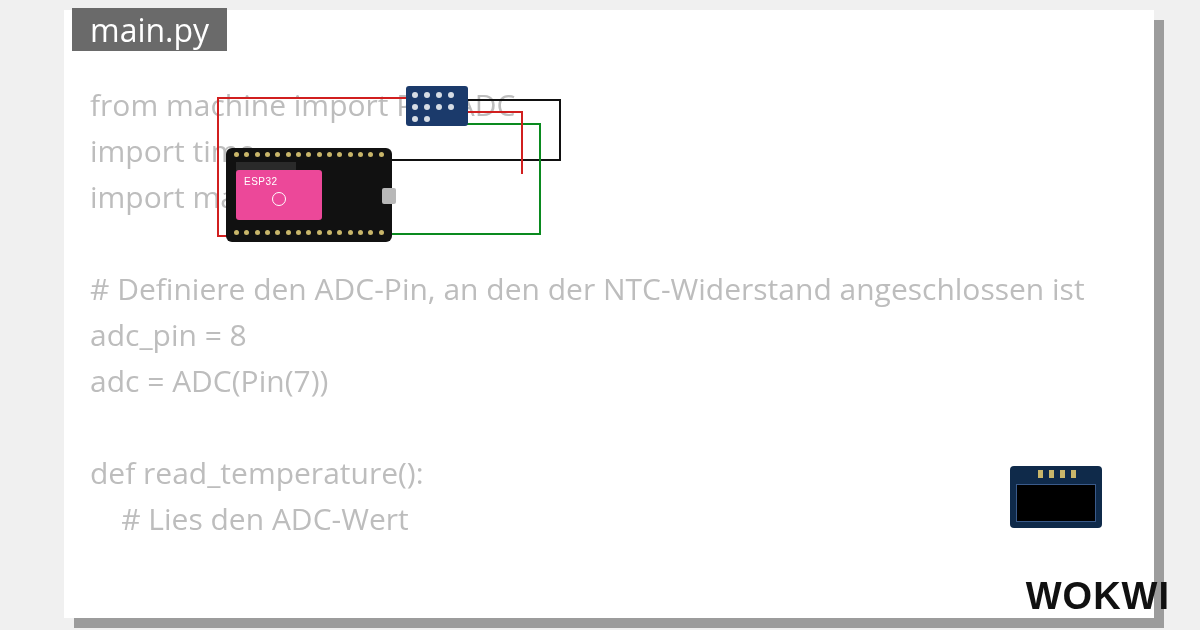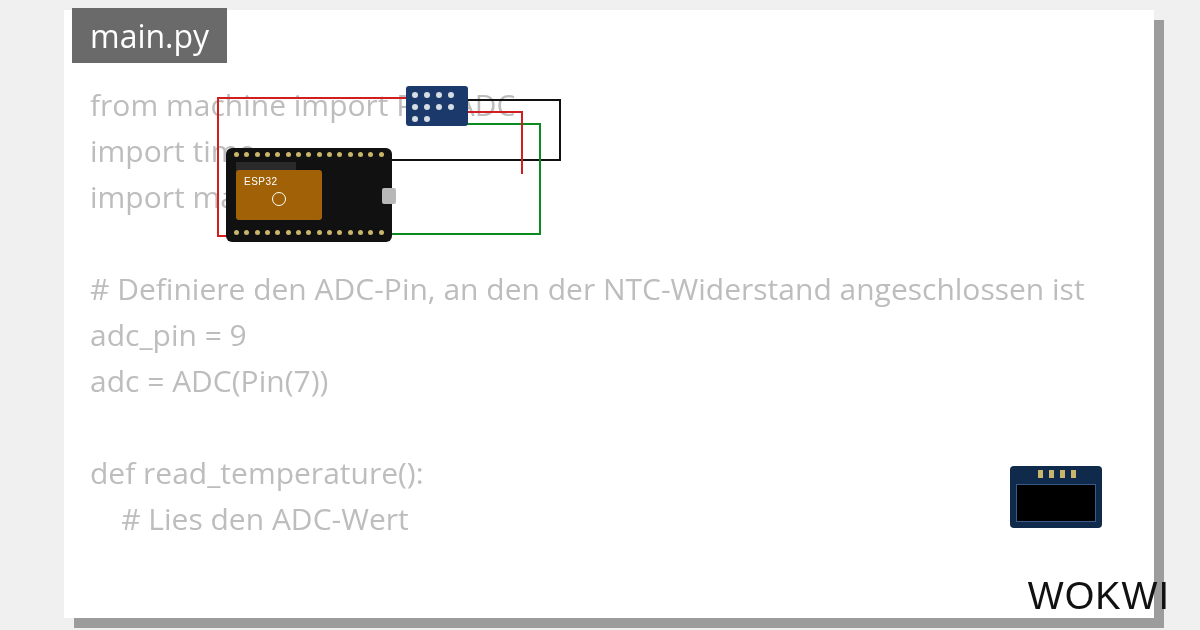--- a/index.html
+++ b/index.html
@@ -21,21 +21,21 @@
       box-shadow: 10px 10px 0 0 rgba(0,0,0,0.35);
     }
     .tab {
       position: absolute;
       left: 72px;
       top: 8px;
       background: #6a6a6a;
       color: #ffffff;
       font-size: 32px;
       font-weight: 400;
-      padding: 6px 18px;
+      padding: 0 18px;
       z-index: 10;
       font-family: "Open Sans", sans-serif;
     }
     .code {
       position: absolute;
       left: 90px;
       top: 82px;
       width: 1040px;
       font-family: "Open Sans", -apple-system, sans-serif;
       font-size: 30px;
@@ -83,21 +83,21 @@
     }
     .esp32 .pinrow.top { top: 4px; }
     .esp32 .pinrow.bot { bottom: 4px; }
     .esp32 .pinrow span {
       width: 5px; height: 5px; background: #c9b66a; border-radius: 50%;
     }
     .esp32 .shield {
       position: absolute;
       left: 10px; top: 22px;
       width: 86px; height: 50px;
-      background: #a16207;
+      background: #ec4899;
       border-radius: 3px;
     }
     .esp32 .header {
       position: absolute;
       left: 10px; top: 14px;
       width: 60px; height: 10px;
       background: #2a2a2a;
     }
     .esp32 .shield .label {
       position: absolute;
@@ -152,41 +152,41 @@
     .oled .pins span {
       width: 5px; height: 8px; background: #c9b66a;
     }
     
     .brand {
       position: absolute;
       right: 30px;
       bottom: 12px;
       font-family: "Comic Sans MS", "Brush Script MT", cursive, sans-serif;
       font-size: 38px;
-      font-weight: 400;
+      font-weight: 700;
       letter-spacing: 1px;
       color: #111;
       z-index: 8;
     }
   </style>
 </head>
 <body>
 
 <div class="card"></div>
 
 <div class="tab">
   <span>main.py</span>
 </div>
 
 <pre class="code"><span>from machine import Pin, ADC</span>
 <span>import time</span>
 <span>import math</span>
 <span></span>
 <span># Definiere den ADC-Pin, an den der NTC-Widerstand angeschlossen ist</span>
-<span>adc_pin = 9</span>
+<span>adc_pin = 8</span>
 <span>adc = ADC(Pin(7))</span>
 <span></span>
 <span>def read_temperature():</span>
 <span>    # Lies den ADC-Wert</span></pre>
 
 <svg class="wire" width="1200" height="630" style="left:0;top:0">
 
   <path d="M 228 236 L 218 236 L 218 98 L 410 98" stroke="#d11f1f" stroke-width="2" fill="none"></path>
 
   <path d="M 466 100 L 560 100 L 560 160 L 392 160" stroke="#111" stroke-width="2" fill="none"></path>

